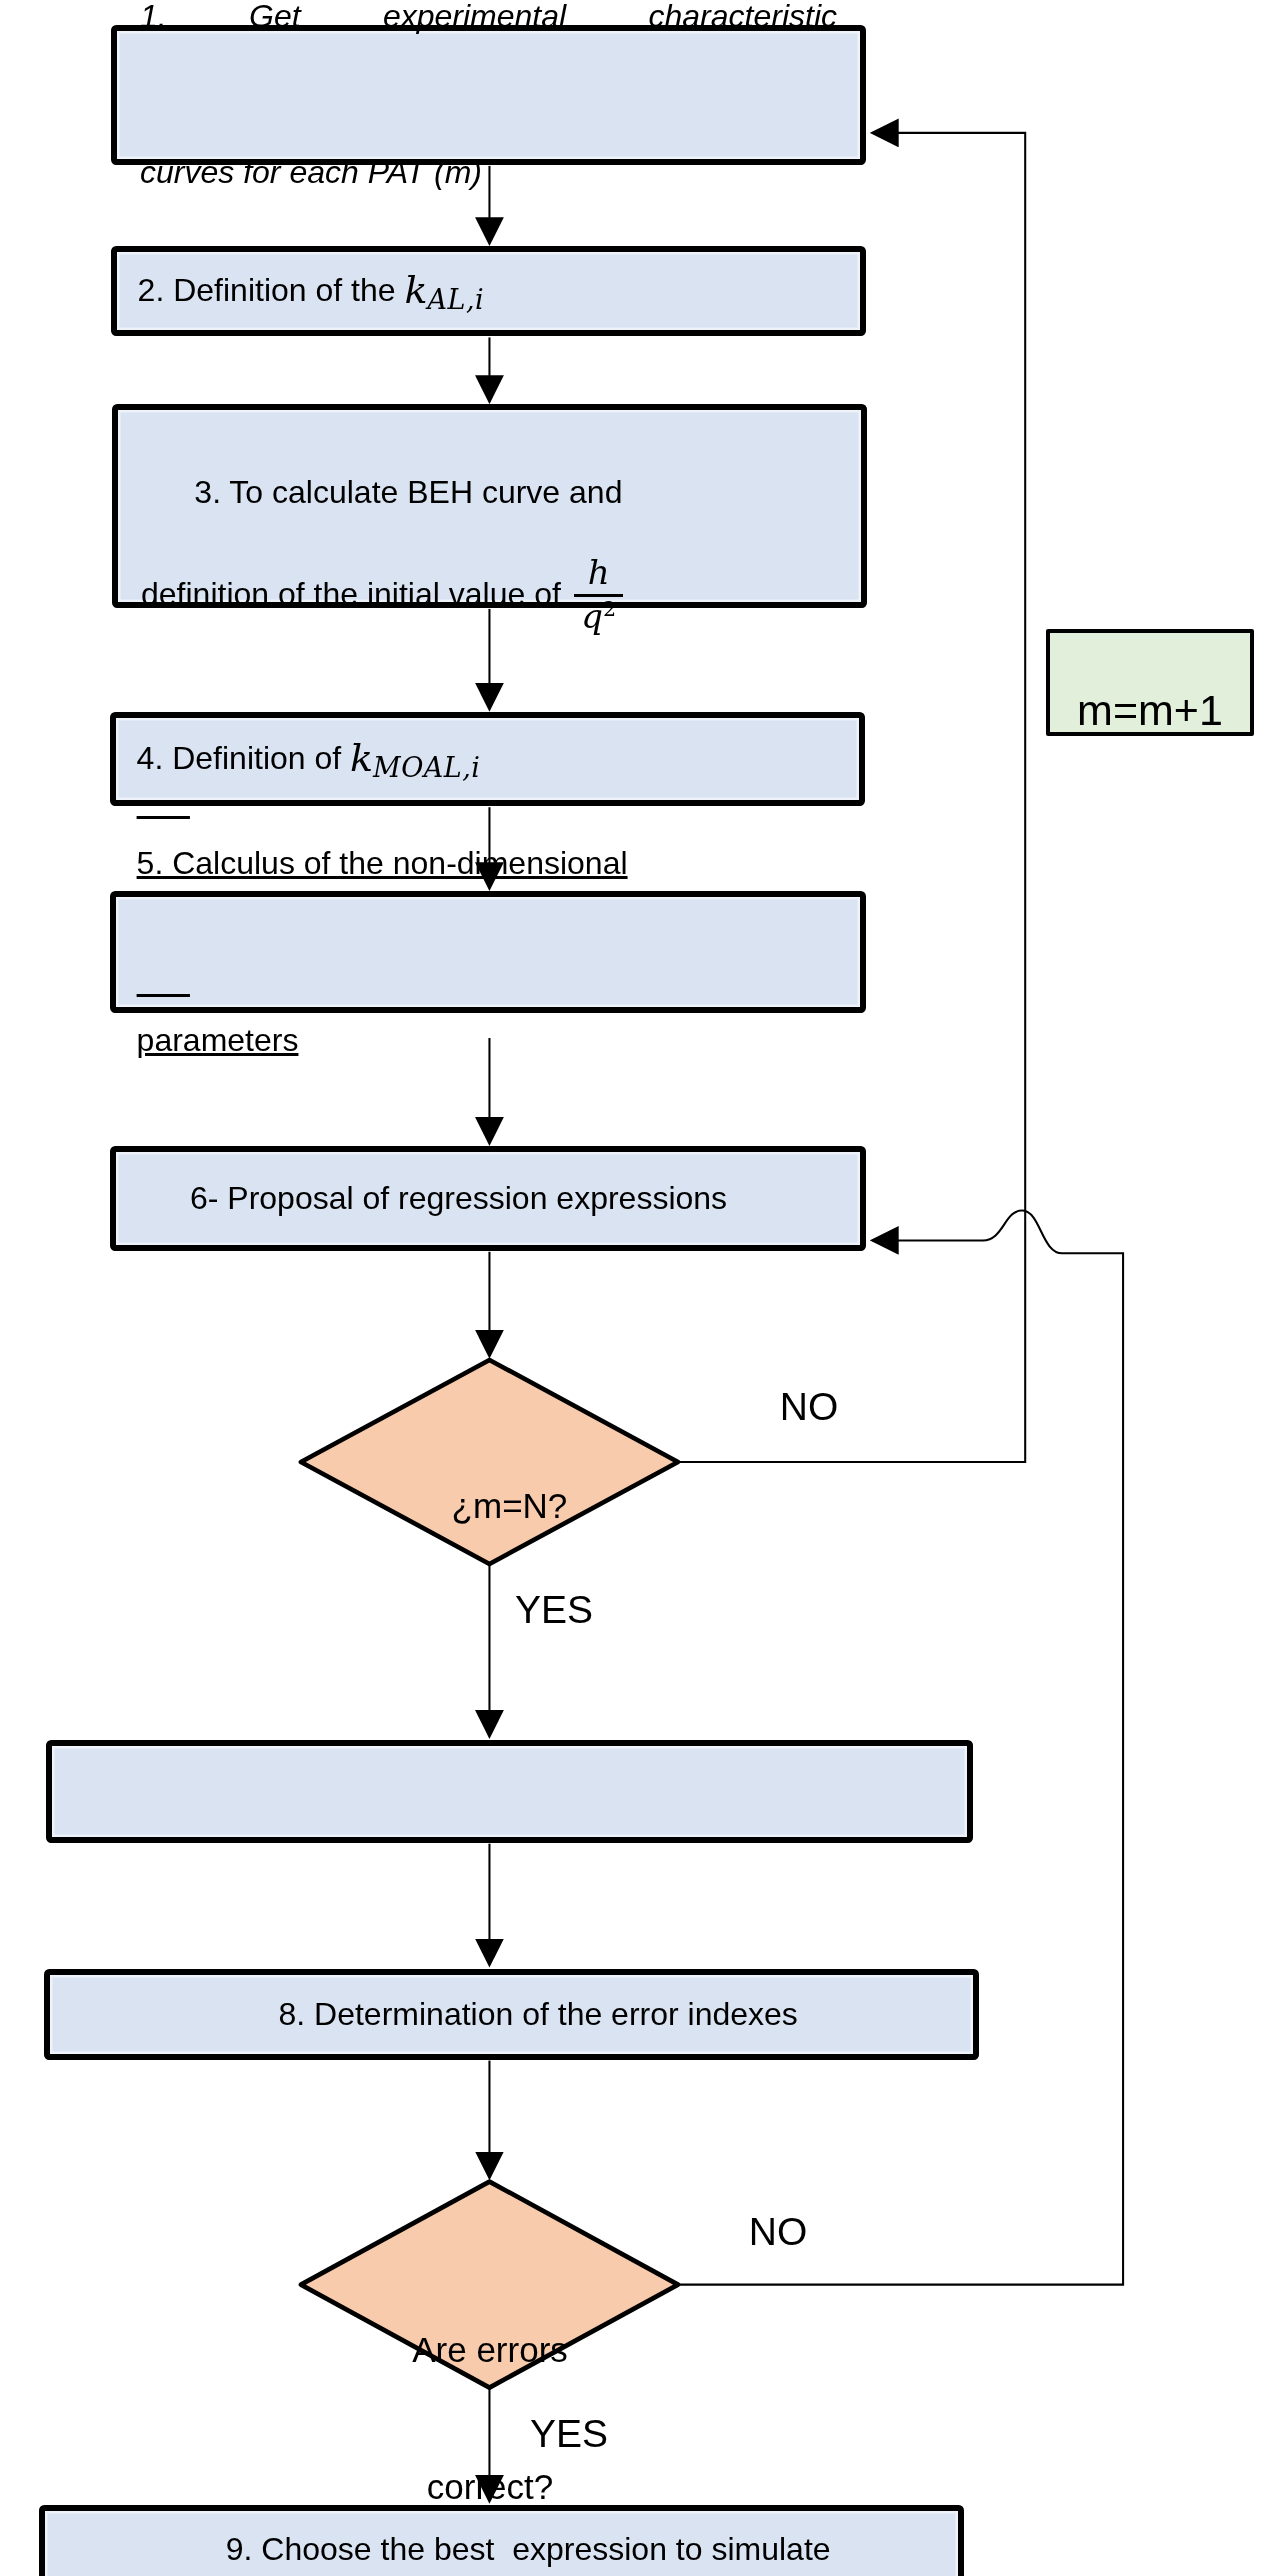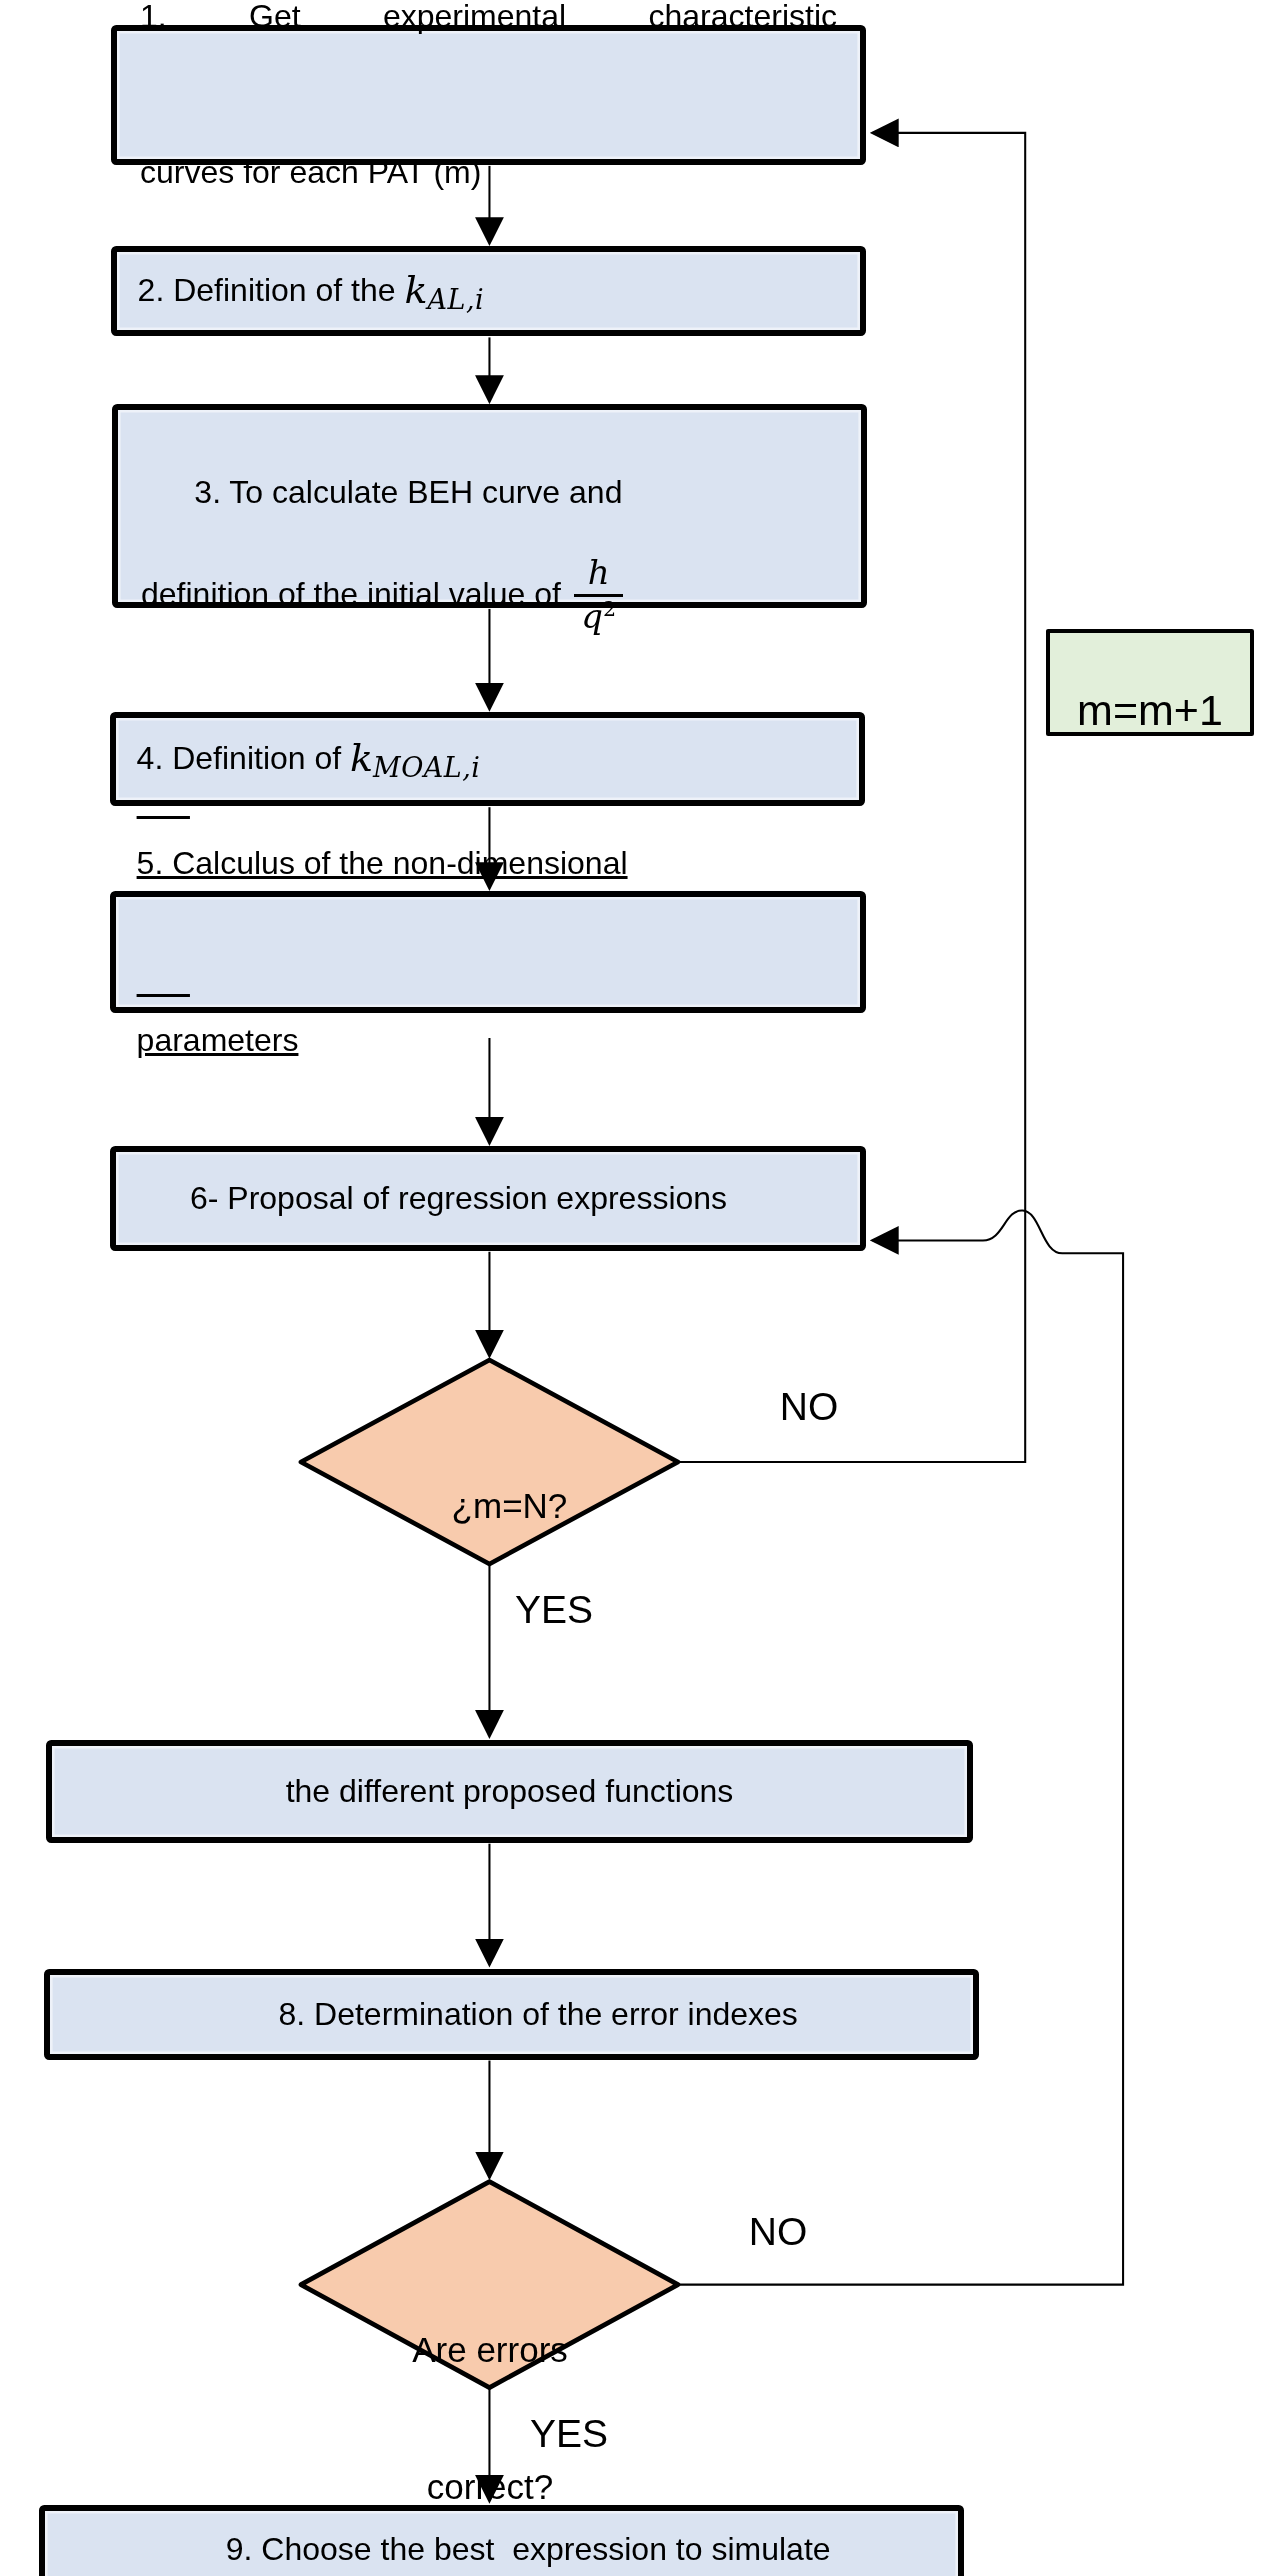--- a/index.html
+++ b/index.html
@@ -47,21 +47,21 @@
   .mi{font-family:"DejaVu Serif", serif;font-style:italic;font-size:38px;}
   .msub{font-family:"DejaVu Serif", serif;font-style:italic;font-size:27px;position:relative;top:0.30em;letter-spacing:0.5px;}
   .mrow{display:flex;align-items:center;}
   .frac{display:inline-flex;flex-direction:column;align-items:center;margin-left:13.4px;vertical-align:middle;}
   .frac .num{font-family:"DejaVu Serif", serif;font-style:italic;font-size:34px;line-height:1.05;}
   .frac .bar{width:49px;border-top:3.1px solid var(--line);margin:3.1px 0 2.1px 0;}
   .frac .den{font-family:"DejaVu Serif", serif;font-style:italic;font-size:34px;line-height:1.05;}
   .frac .den sup{font-size:20.6px;font-style:normal;font-family:"DejaVu Serif", serif;vertical-align:super;line-height:0;}
 
   
-  #box1{left:111px;top:25px;width:755px;height:140px;}
+  #box1{left:111px;top:25px;width:755px;height:140px;font-style:italic;}
   #box1 .pad{padding:0 23px;line-height:1.62;}
   #box2{left:111px;top:246px;width:755px;height:90px;}
   #box3{left:112px;top:404px;width:755px;height:204px;justify-content:space-between;}
   #box3 .l1{padding:20.6px 20.6px 0 23px;}
   #box3 .l2{padding:0 15.5px 15.5px 23px;text-align:right;}
   #box4{left:110px;top:712px;width:755px;height:94px;}
   #box5{left:110px;top:891px;width:756px;height:122px;text-decoration:underline;}
   #box5 .pad{line-height:1.85;}
   #box6{left:110px;top:1146px;width:756px;height:105px;}
   #box7{left:46px;top:1740px;width:927px;height:103px;}
@@ -173,21 +173,20 @@
   </div>
 
   <div class="node" id="box6">
     <div class="pad left">
       <span>6- Proposal of regression expressions</span>
     </div>
   </div>
 
   <div class="node" id="box7">
     <div class="pad center">
-      <span class="blk">the different proposed functions</span>
     </div>
   </div>
 
   <div class="node" id="box8">
     <div class="pad center">
       <span>8. Determination of the error indexes</span>
     </div>
   </div>
 
   <div class="node" id="box9">

